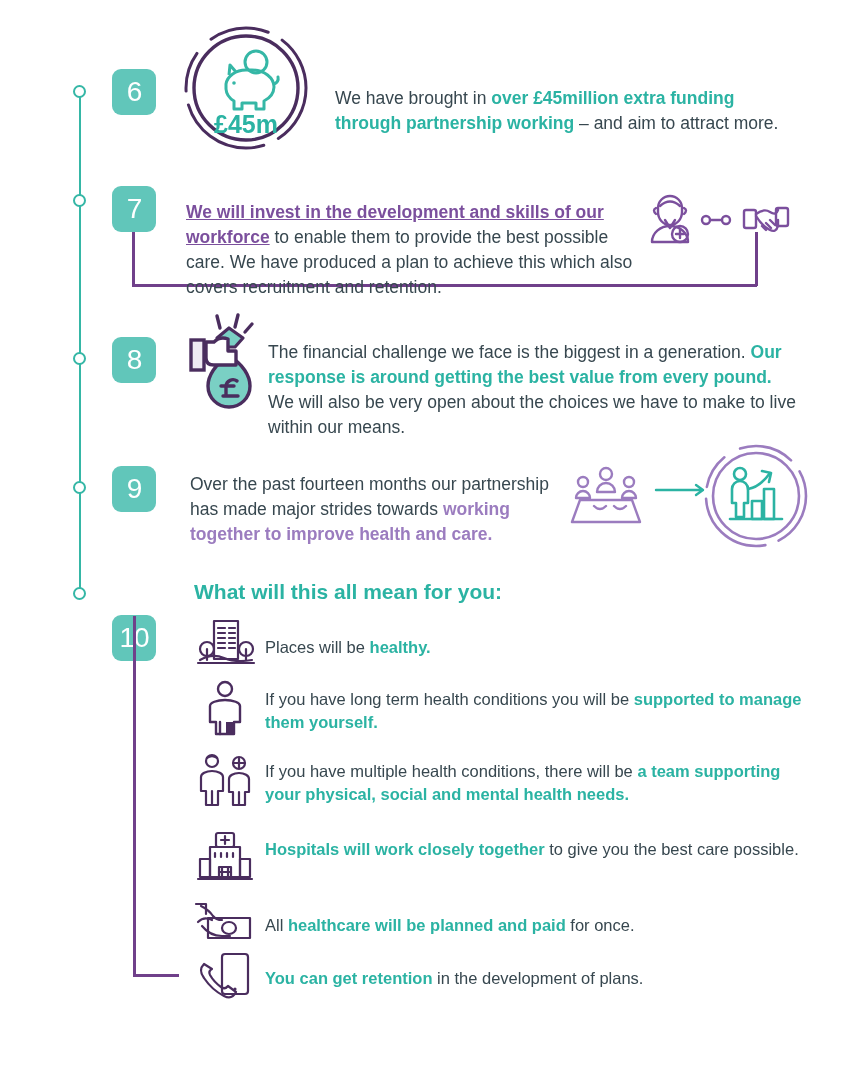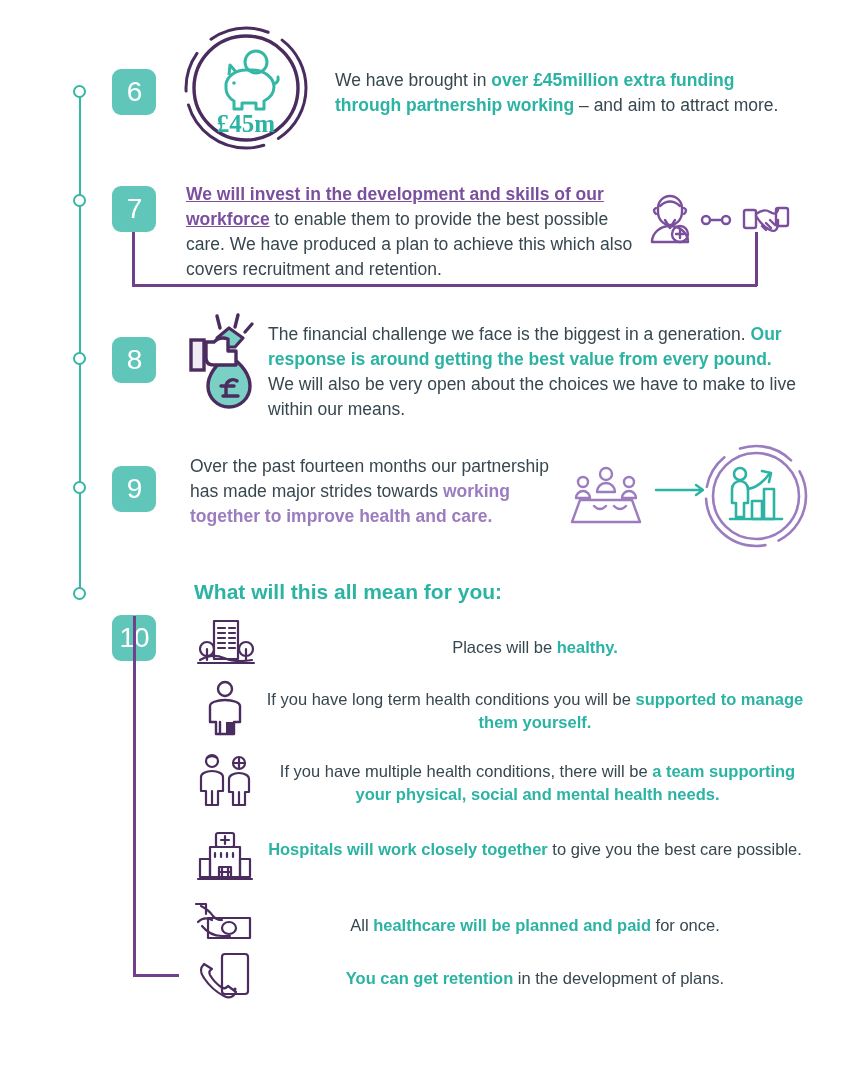--- a/index.html
+++ b/index.html
@@ -30,35 +30,35 @@
     letter-spacing: -1px;
   }
 
   
   .conn { position: absolute; background: #70408a; }
 
   
   .body-text {
     position: absolute;
     color: #37474f;
-    font-size: 17.5px; line-height: 25px;
+    font-size: 17.5px; line-height: 25px; margin-top: 18px;
   }
   .hl-teal   { color: #2bb3a3; font-weight: bold; }
   .hl-purple { color: #7b4f9d; font-weight: bold; text-decoration: underline; }
   .hl-lpurple{ color: #9b7cbf; font-weight: bold; }
 
   .section-heading {
     position: absolute; color: #2bb3a3;
     font-size: 21px; font-weight: bold;
   }
   .sub-text {
     position: absolute; color: #37474f;
-    font-size: 16.5px; line-height: 23px; text-align: center;
-  }
-  .icon-box { position: absolute; font-family: Liberation Serif, serif; }
+    font-size: 16.5px; line-height: 23px;
+  }
+  .icon-box { position: absolute; }
   svg { display: block; overflow: visible; }
 </style>
 </head>
 <body>
 
 <div id="stage">
 
   <div class="tl-line"></div>
   <div class="tl-dot" style="top:85px"></div>
   <div class="tl-dot" style="top:194px"></div>

